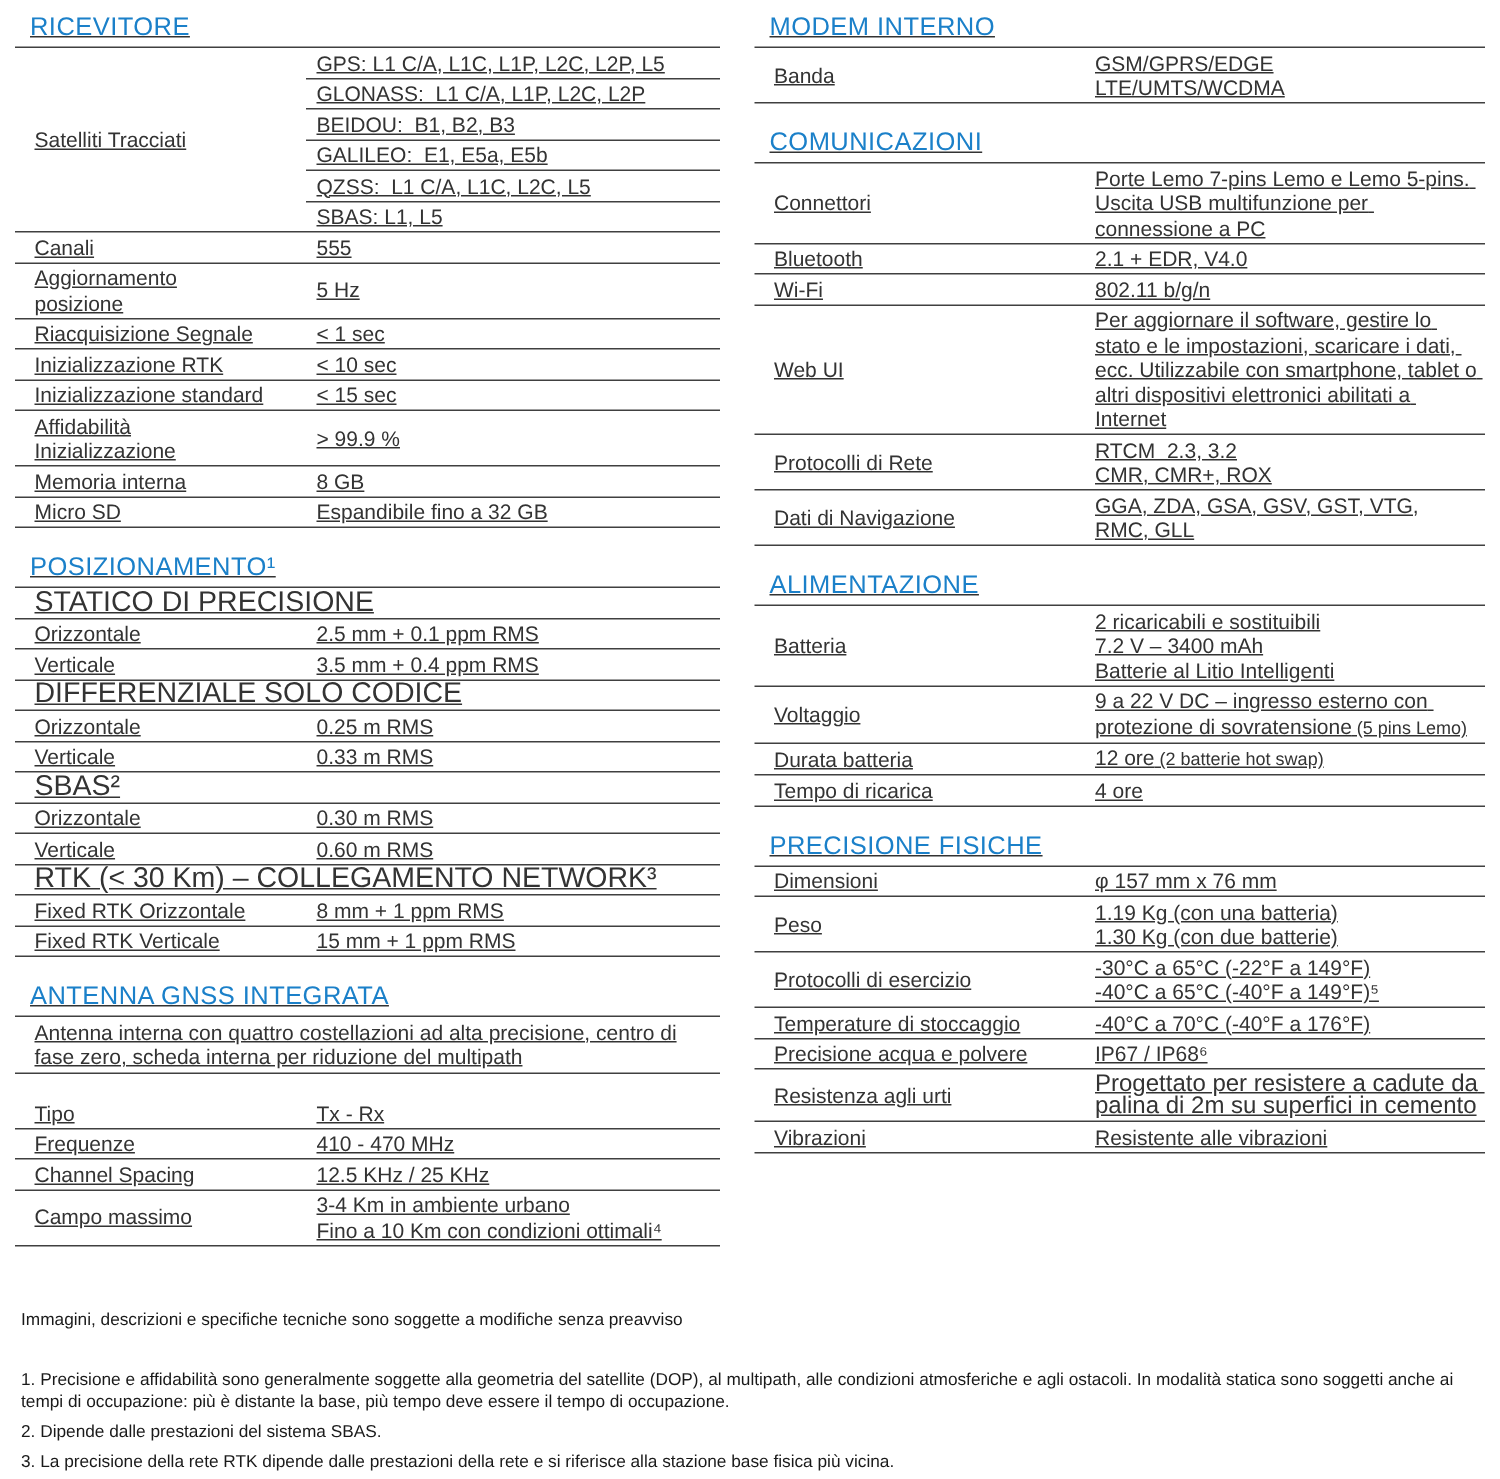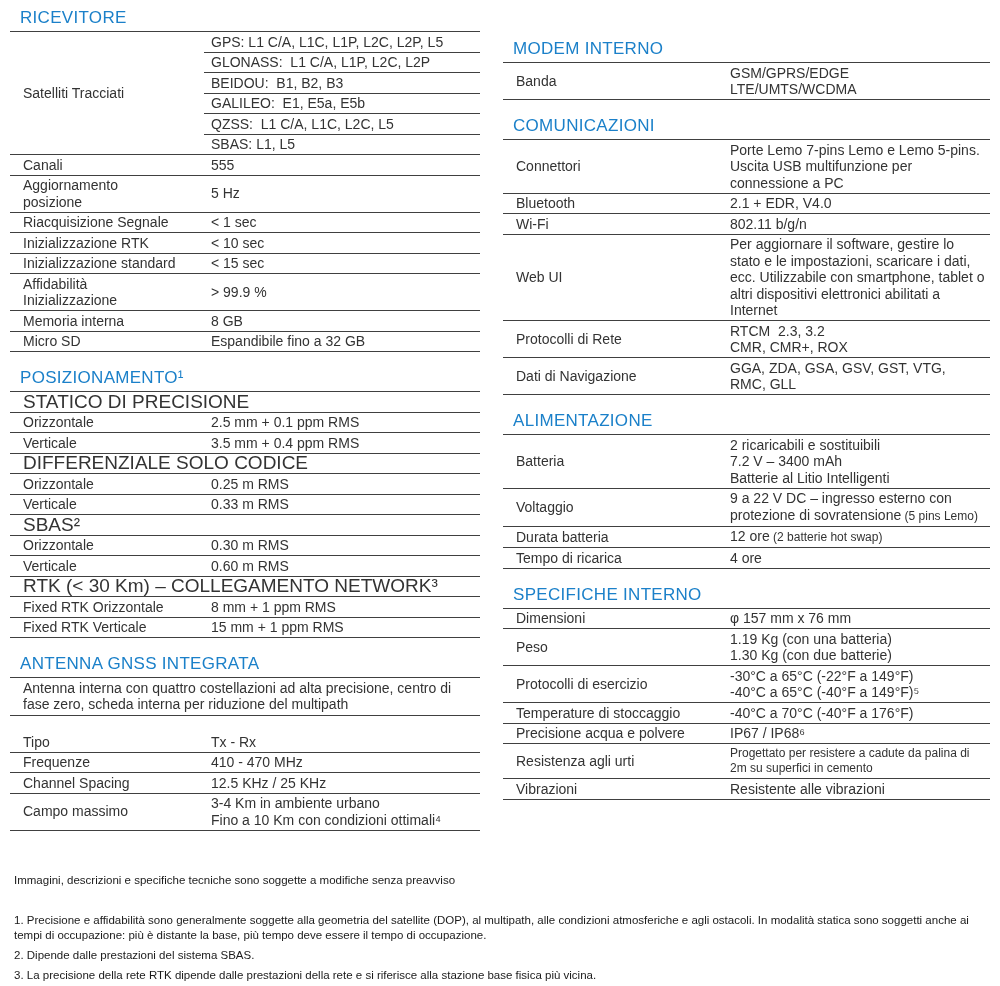--- a/index.html
+++ b/index.html
@@ -5,42 +5,42 @@
   :root { --accent:#1b80c9; --rule:#404040; --text:#333333; }
   * { margin:0; padding:0; box-sizing:border-box; }
   html,body { background:#ffffff; }
   .page {
     width:1000px; min-height:986px;
     padding:8px 10px 20px 10px;
     font-family:"Liberation Sans", sans-serif;
     color:var(--text);
     font-size:14px; line-height:16.5px;
   }
-  .cols { display:flex; align-items:center; }
+  .cols { display:flex; align-items:flex-start;text-decoration:underline; }
   .col-left  { width:470px; margin-right:23px; flex:none; }
   .col-right { width:487px; flex:none; }
   .section + .section { margin-top:16px; }
   .sec-title {
     color:var(--accent);
     font-size:17px; line-height:20px; letter-spacing:0.3px;
     padding:0 0 3px 10px;
     border-bottom:1.5px solid var(--rule);
   }
   .row { display:flex; align-items:center; border-bottom:1.5px solid var(--rule); }
   .lbl { flex:none; padding:1.5px 4px 1.5px 13px; white-space:pre-wrap; }
   .col-left  .lbl { width:194px; }
   .col-right .lbl { width:220px; }
   .val { flex:1; padding:1.5px 2px 1.5px 7px; white-space:pre-wrap; }
   .group-header { border-bottom:1.5px solid var(--rule); padding:1.5px 2px 1.5px 13px; font-size:19px; }
   .para { border-bottom:1.5px solid var(--rule); padding:1.5px 6px 2.5px 13px; white-space:normal; }
   .sat-systems { flex:1; }
   .sat-sys { padding:1.5px 2px 1.5px 7px; border-bottom:1.5px solid var(--rule); white-space:pre-wrap; }
   .sat-sys:last-child { border-bottom:none; }
   .sm { font-size:12px; }
-  .val-sm { font-size:12px; line-height:15.5px; }
+  .val-sm { font-size:16px; line-height:15.5px; }
   .footer { margin-top:30px; padding:0 6px 0 4px; font-size:11.5px; line-height:14.5px; color:#1a1a1a; }
   .footer .disclaimer { margin-bottom:26px;margin-top:42px; }
   .footer .note { margin-bottom:5.5px; }
 </style>
 </head>
 <body>
 
 <div class="page">
   <div class="cols">
 
@@ -223,21 +223,21 @@
           <div class="lbl">Durata batteria</div>
           <div class="val"><span>12 ore</span><span class="sm"> (2 batterie hot swap)</span></div>
         </div>
         <div class="row">
           <div class="lbl">Tempo di ricarica</div>
           <div class="val">4 ore</div>
         </div>
       </div>
 
       <div class="section">
-        <div class="sec-title">SPECIFICHE INTERNO</div>
+        <div class="sec-title">PRECISIONE FISICHE</div>
         <div class="row">
           <div class="lbl">Dimensioni</div>
           <div class="val">φ 157 mm x 76 mm</div>
         </div>
         <div class="row">
           <div class="lbl">Peso</div>
           <div class="val">1.19 Kg (con una batteria)
 1.30 Kg (con due batterie)</div>
         </div>
         <div class="row">

